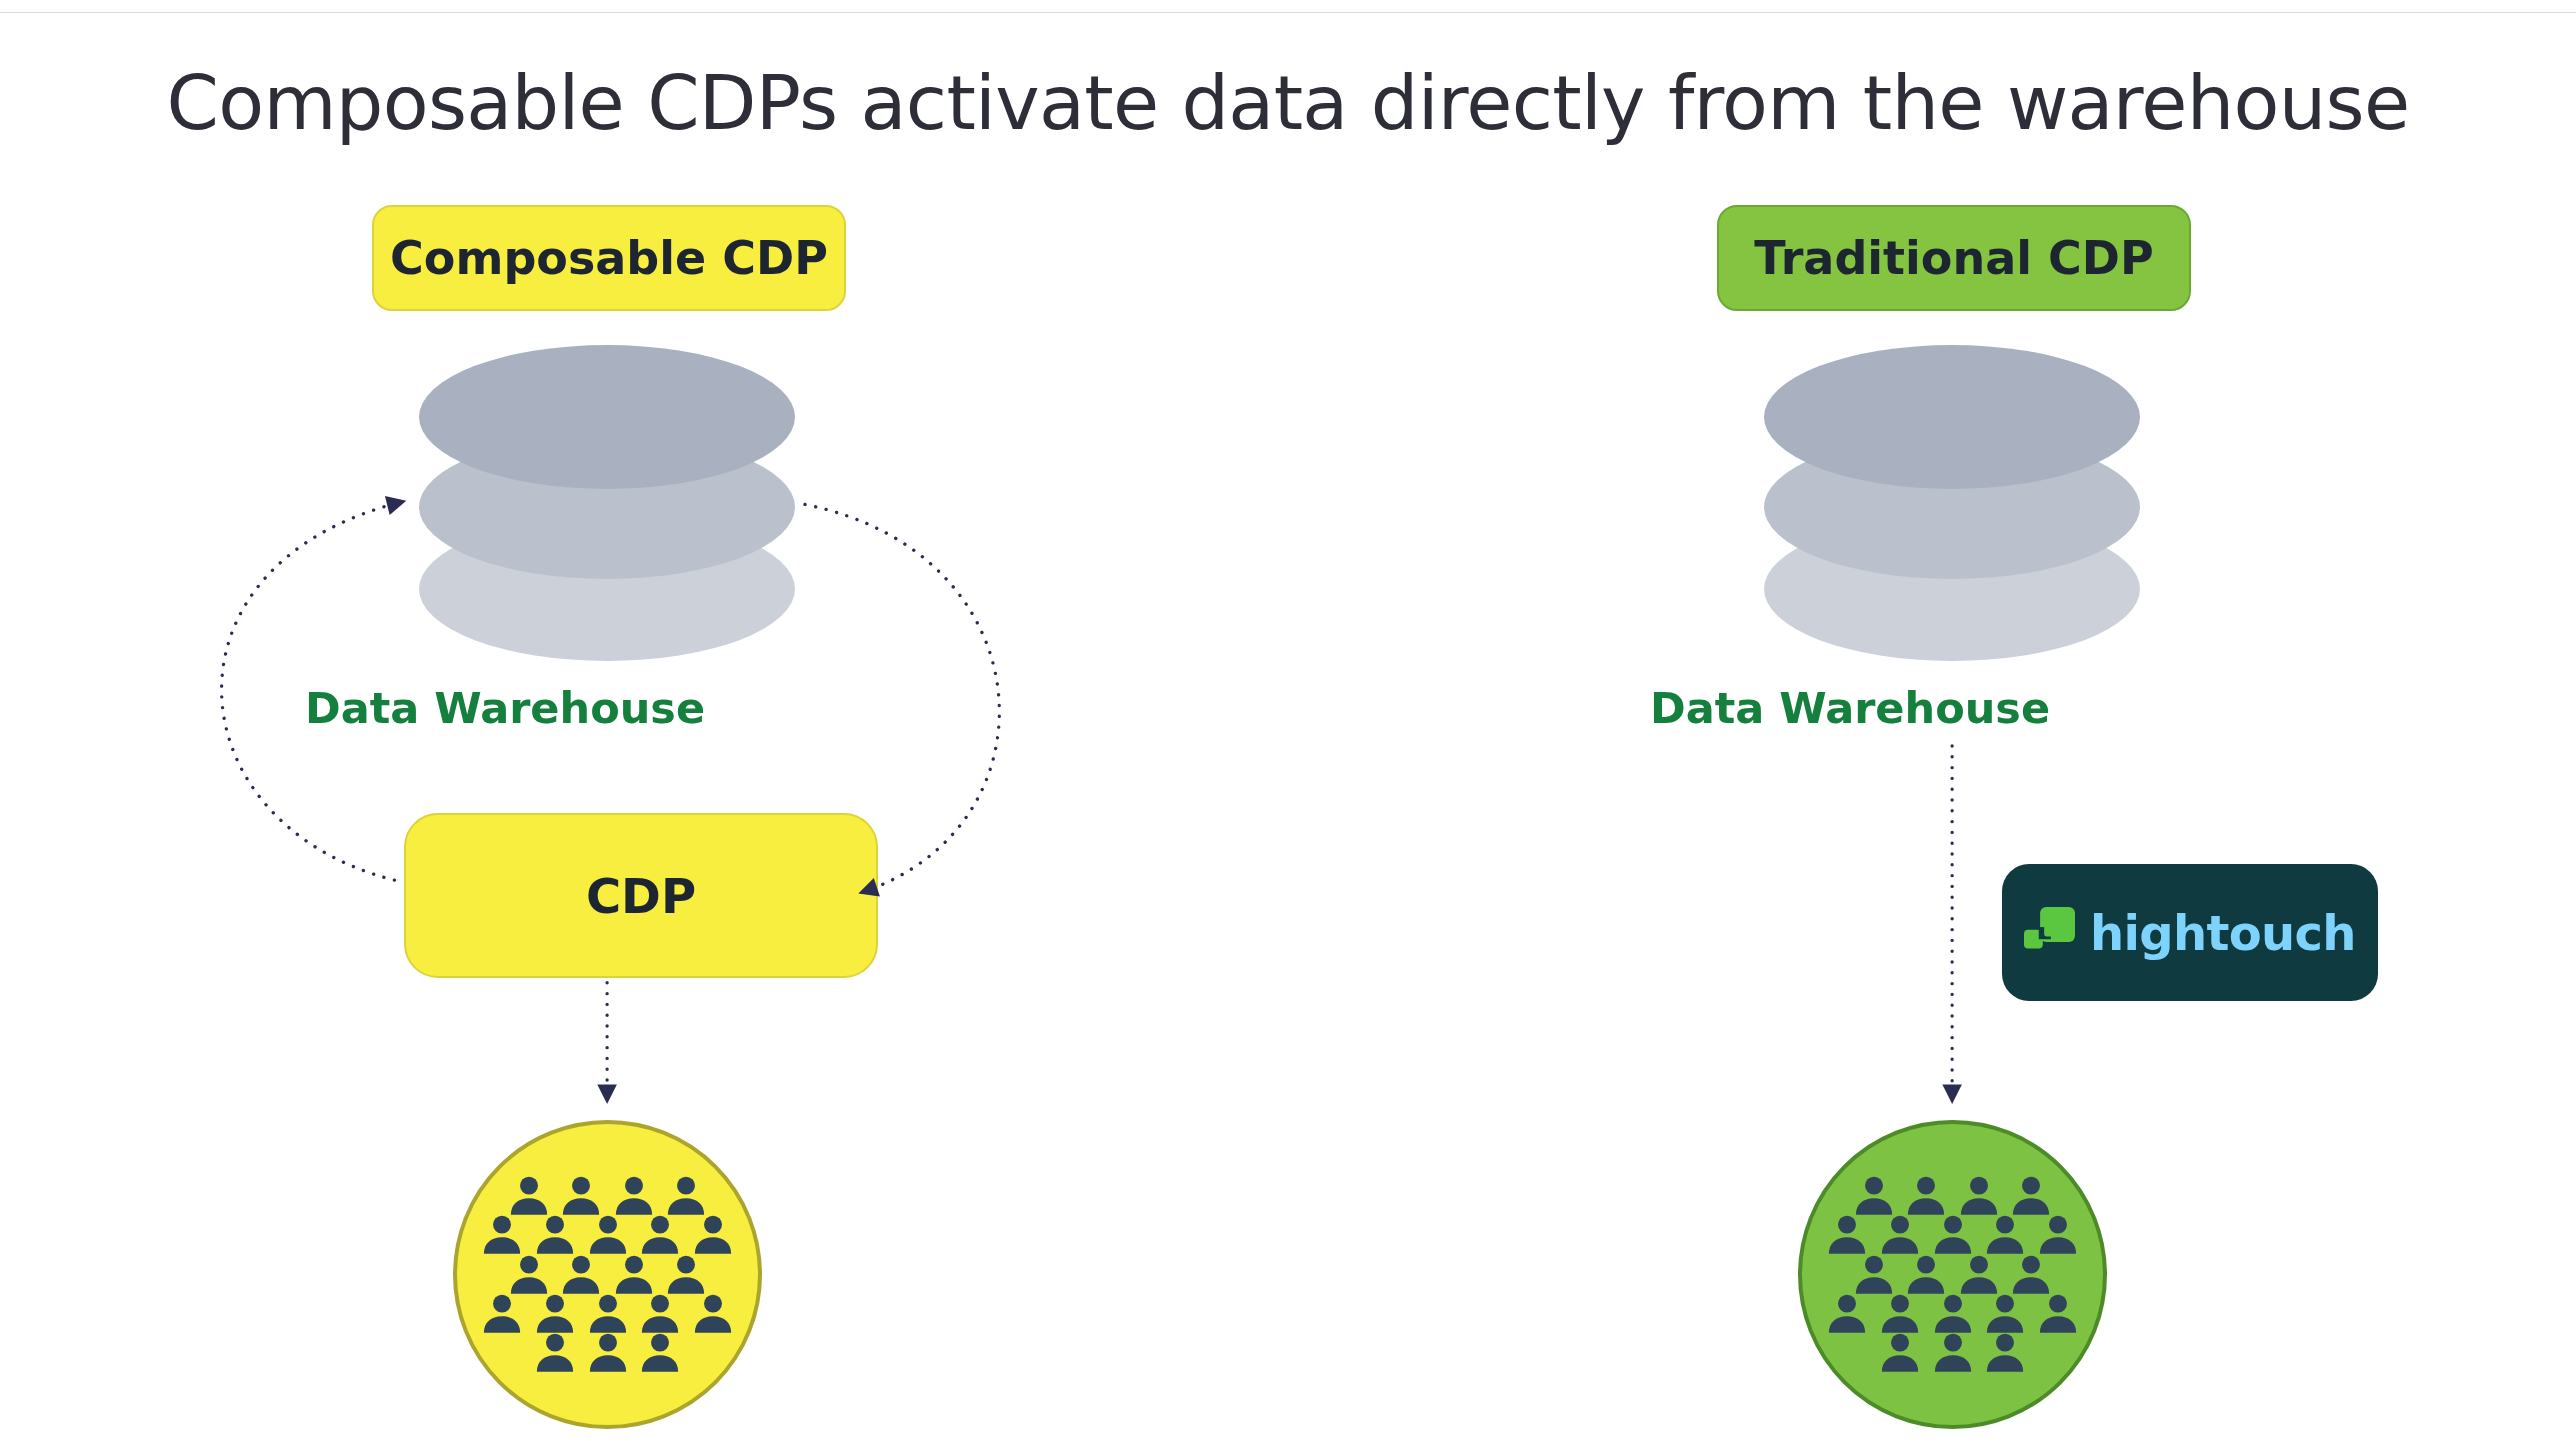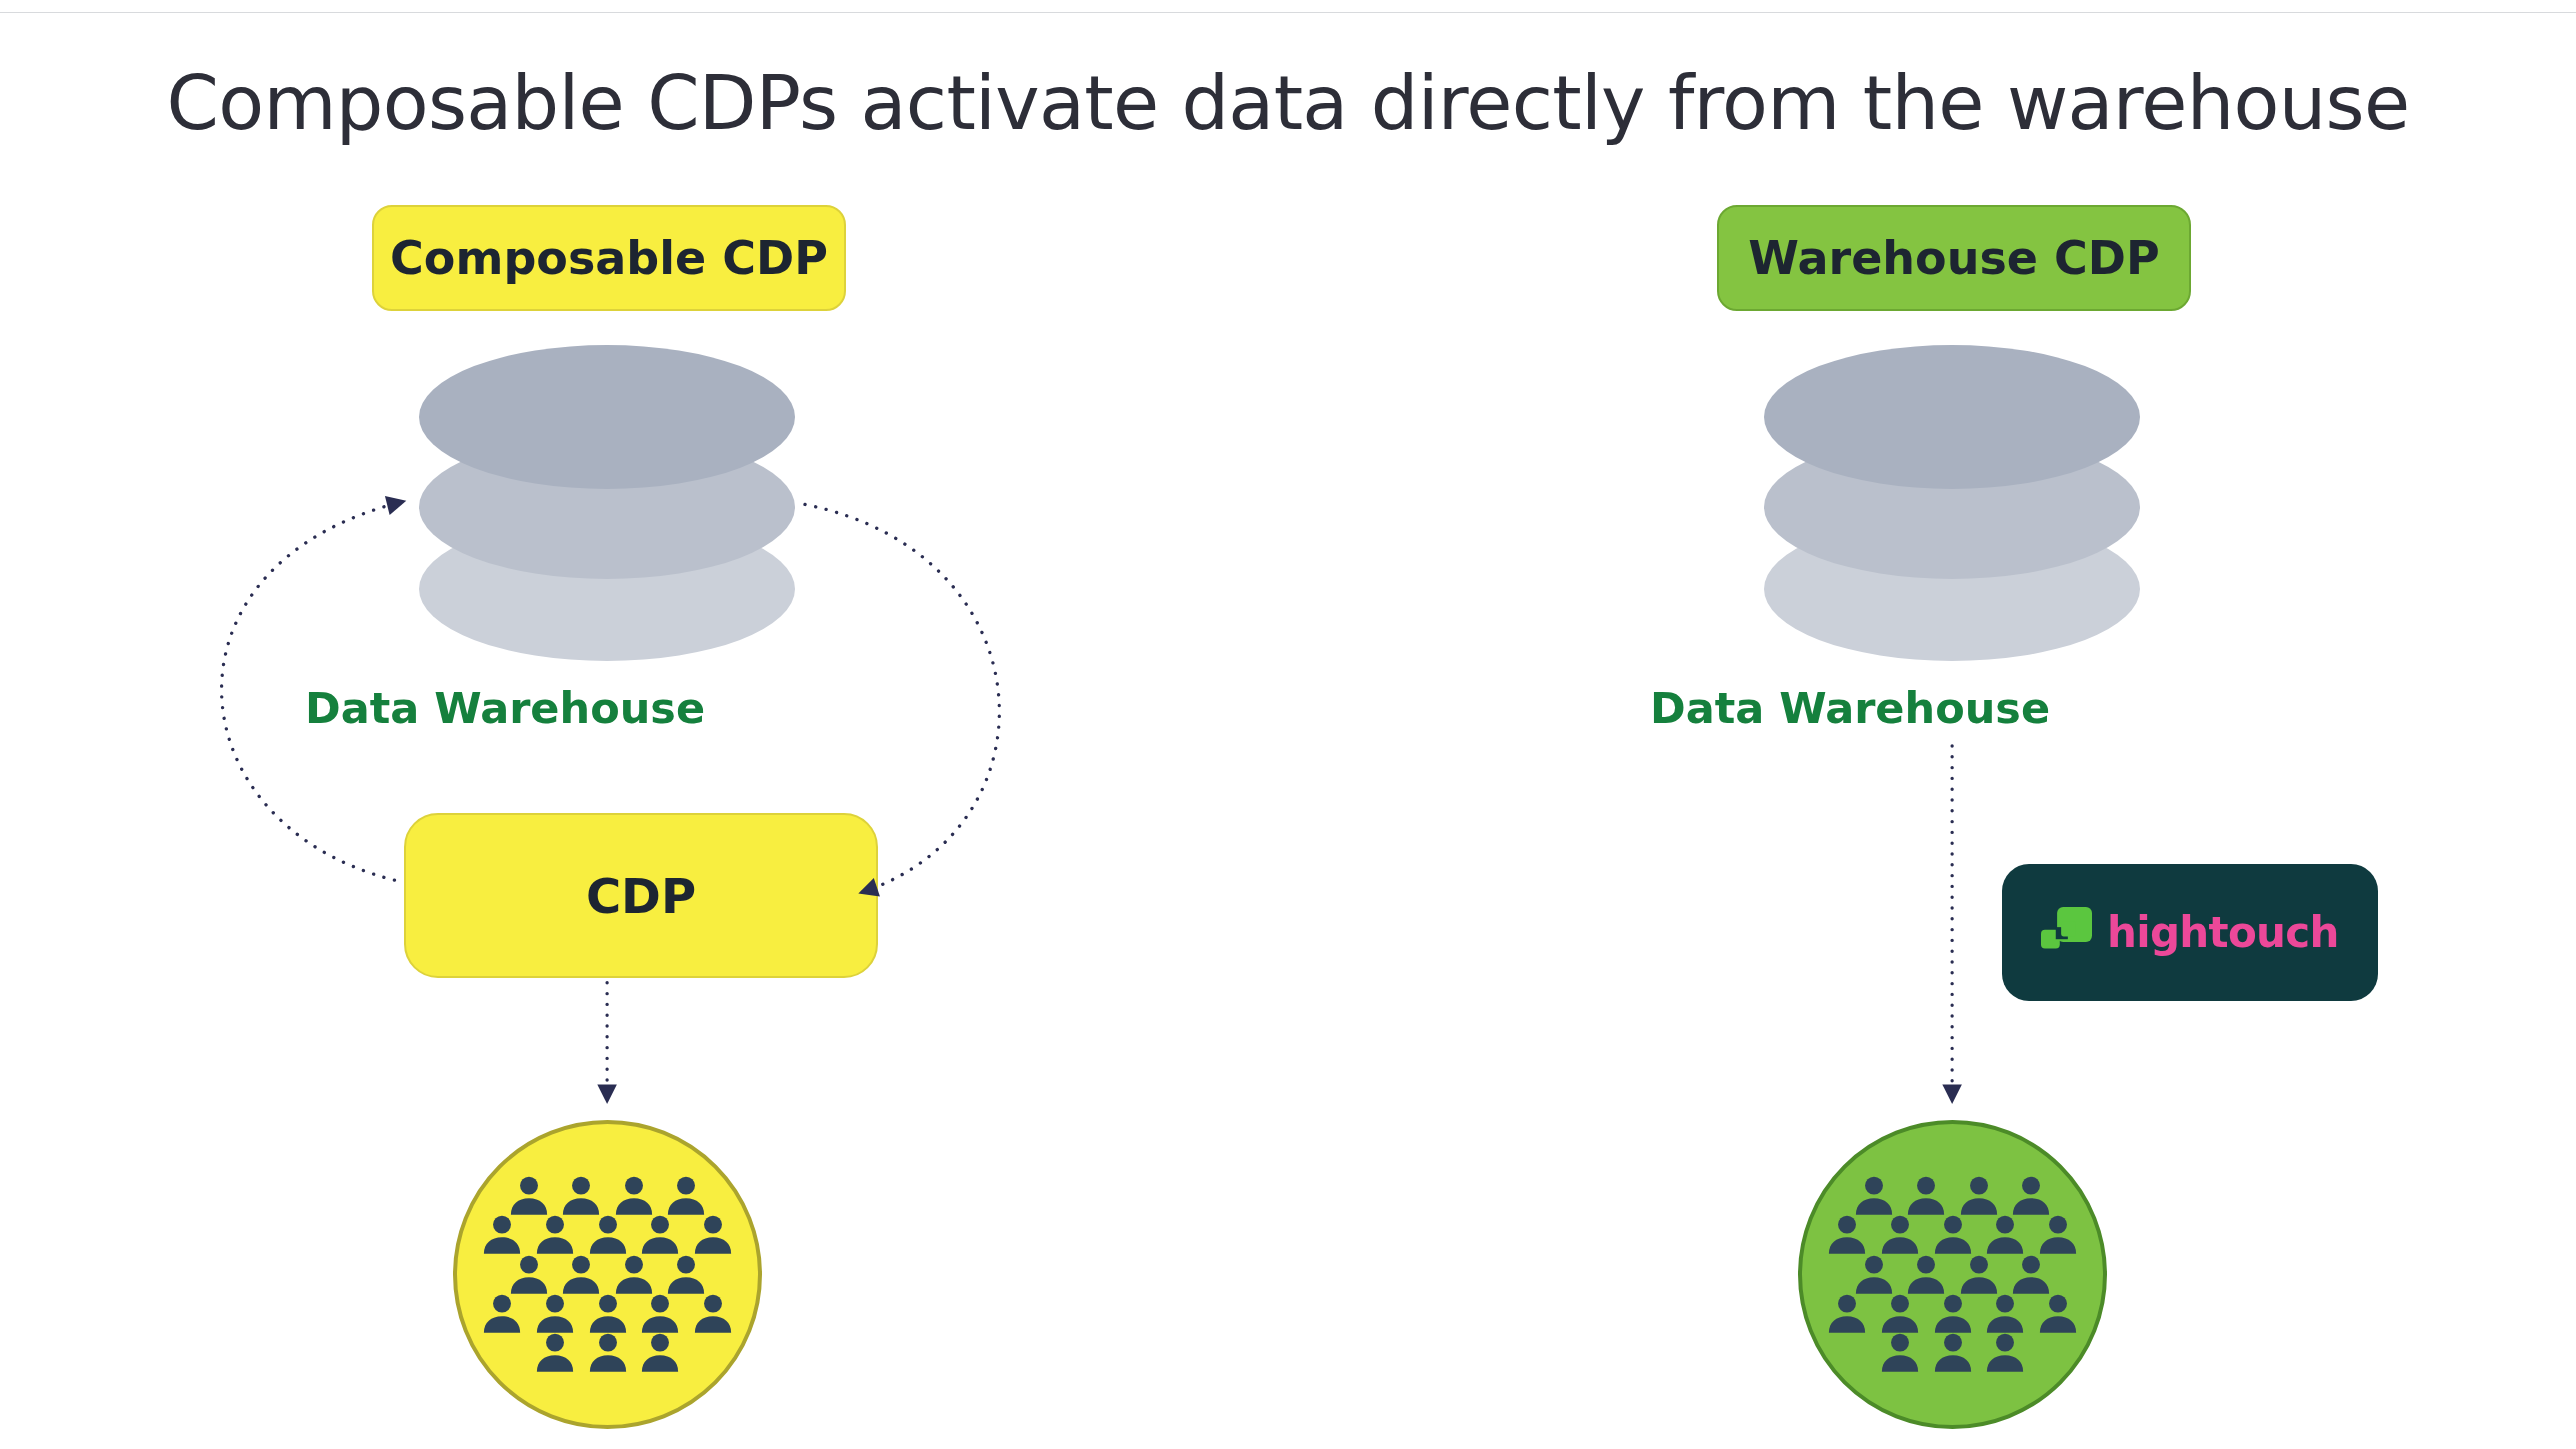--- a/index.html
+++ b/index.html
@@ -51,21 +51,21 @@
   .audience-green{background:#7DC242;border:4.7px solid #4c8b28;}
   .crowd-row{display:flex;justify-content:center;}
   .crowd-row + .crowd-row{margin-top:-10.7px;}
   .person{width:50px;height:50px;margin:0 1.3px;}
   .hightouch-box{
     position:absolute;left:2002px;top:864px;width:376px;height:137px;
     background:#0F3A3F;border-radius:27px;
     display:flex;align-items:center;justify-content:center;gap:14.8px;
   }
   .hightouch-text{
-    color:#ec4899;font-size:42px;font-weight:700;letter-spacing:-0.7px;
+    color:#7dd3fc;font-size:48px;font-weight:700;letter-spacing:-0.7px;
   }
   .arrows-overlay{
     position:absolute;inset:0;width:2576px;height:1449px;pointer-events:none;
   }
 </style>
 </head>
 <body>
 
 <div id="canvas">
 
@@ -180,21 +180,21 @@
           <path d="M12 13.1c-5.3 0-8.7 3-8.7 7.9h17.4c0-4.9-3.4-7.9-8.7-7.9z" fill="#2F4459"></path>
         </svg>
         <svg class="person" viewBox="0 0 24 24">
           <circle cx="12" cy="7" r="4.3" fill="#2F4459"></circle>
           <path d="M12 13.1c-5.3 0-8.7 3-8.7 7.9h17.4c0-4.9-3.4-7.9-8.7-7.9z" fill="#2F4459"></path>
         </svg>
       </div>
     </div>
 
   <div class="badge badge-green" style="left:1717px;top:205px;">
-    <span>Warehouse CDP</span>
+    <span>Traditional CDP</span>
   </div>
 
   <div>
     <div class="ellipse" style="left:1764px;top:517px;background:#CBD0D9;z-index:1;"></div>
     <div class="ellipse" style="left:1764px;top:435px;background:#BAC0CC;z-index:2;"></div>
     <div class="ellipse" style="left:1764px;top:345px;background:#A9B1C0;z-index:3;"></div>
   </div>
 
   <div class="warehouse-label" style="left:1650px;top:683px;">Data Warehouse</div>
 

